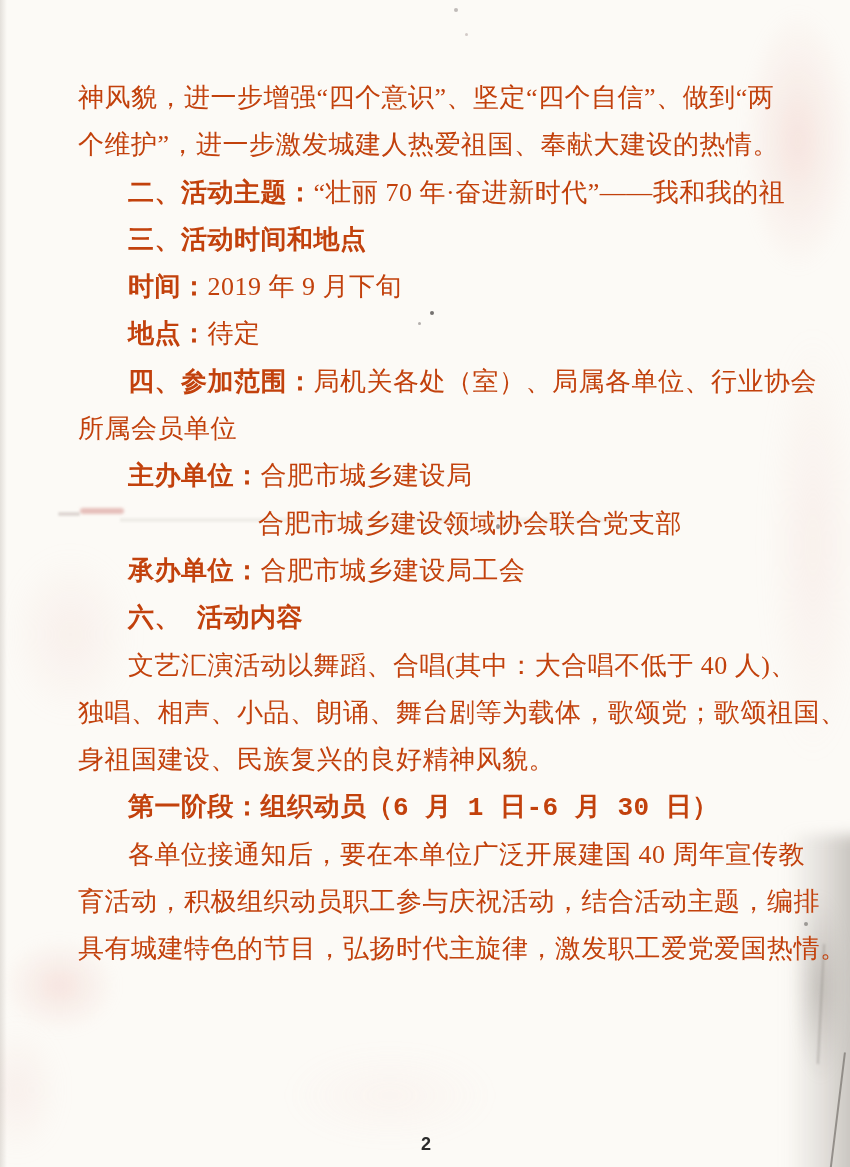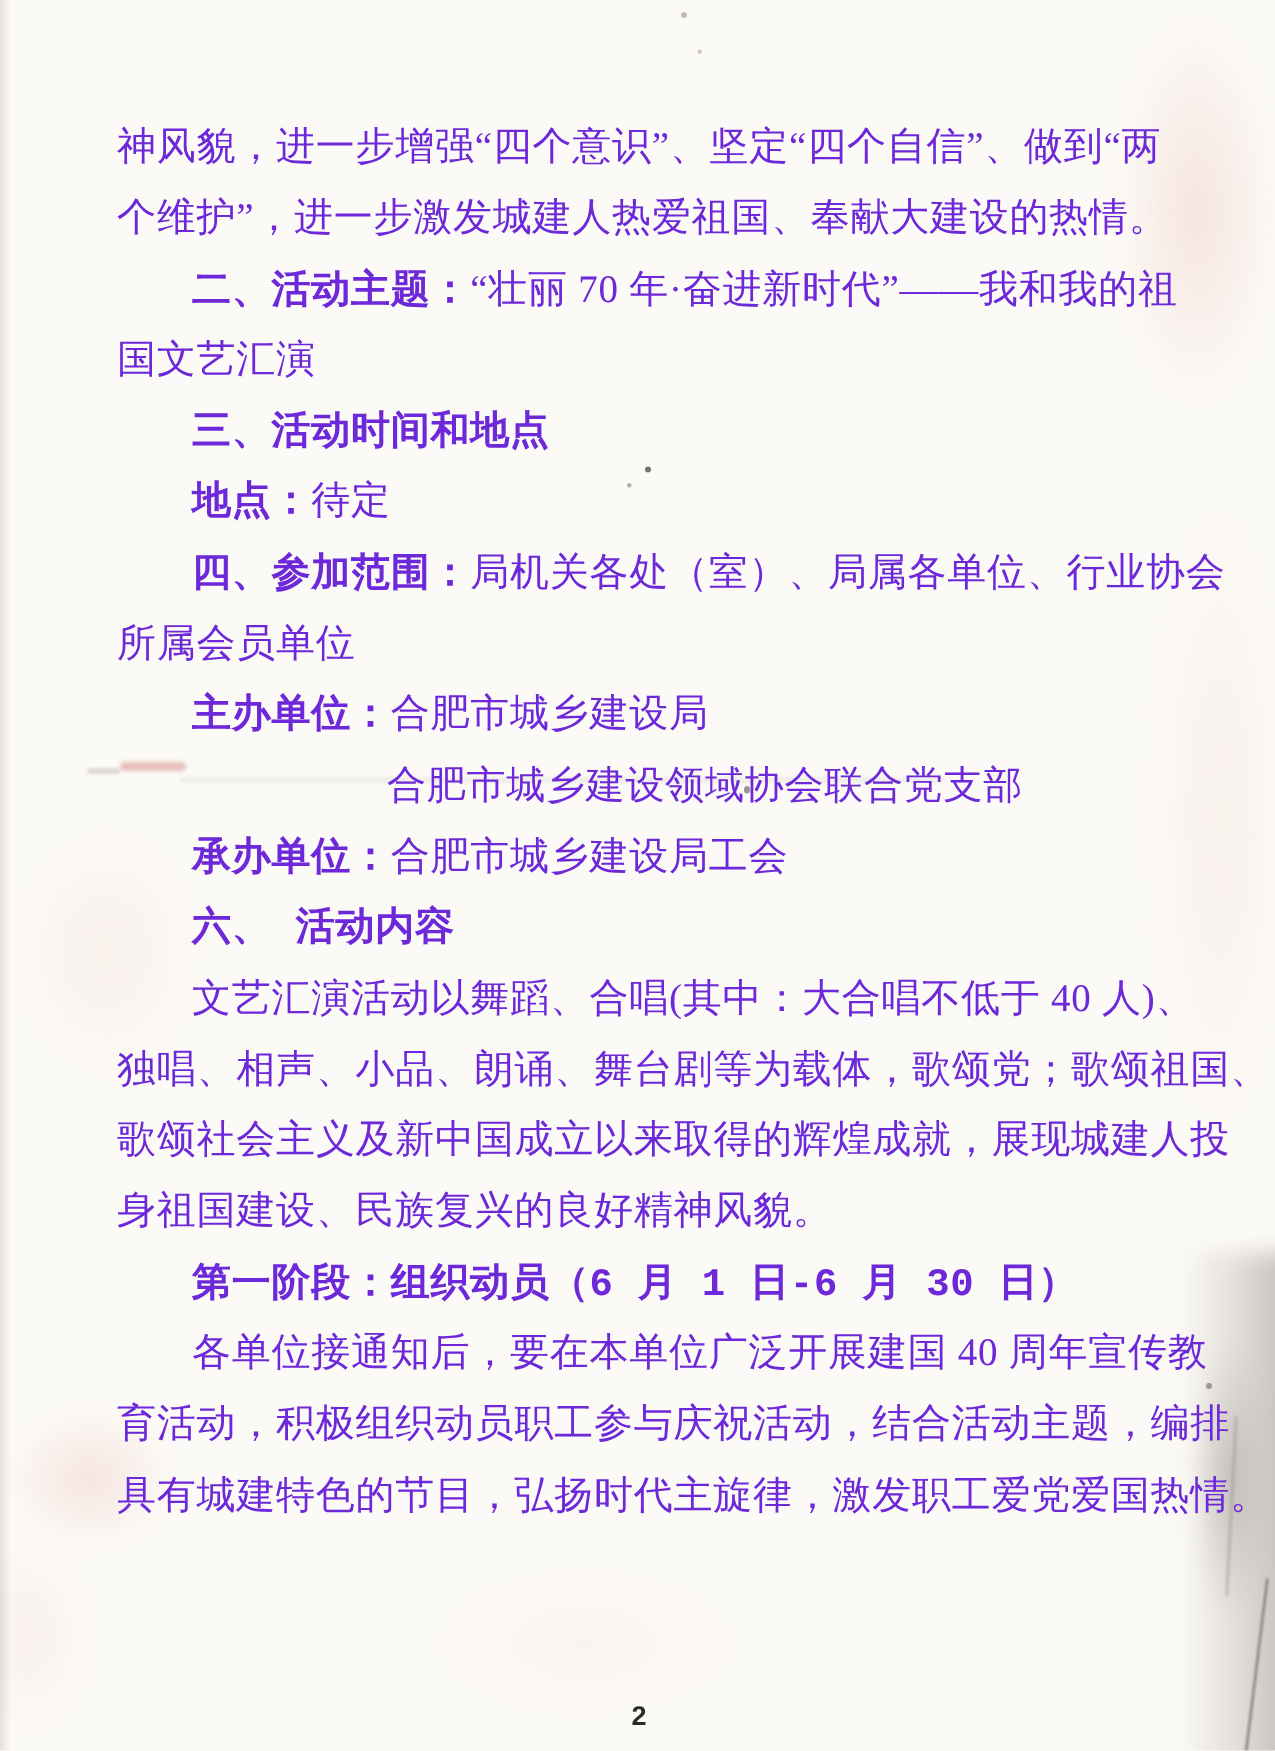--- a/index.html
+++ b/index.html
@@ -15,21 +15,21 @@
   .gray-cloud{background:radial-gradient(closest-side,rgba(148,142,136,0.42),rgba(148,142,136,0.12) 65%,transparent);filter:blur(5px);border-radius:40%;}
   .edge-left{position:absolute;left:0;top:0;width:7px;height:1167px;background:linear-gradient(to right,rgba(130,120,110,0.20),transparent);pointer-events:none;}
   .crease{position:absolute;right:-14px;top:835px;width:78px;height:350px;background:linear-gradient(to left,rgba(140,134,128,0.55),rgba(160,154,148,0.25) 55%,transparent);filter:blur(7px);pointer-events:none;}
   .crease-line{position:absolute;left:836px;top:1052px;width:2px;height:130px;background:#7d7873;transform:rotate(7deg);filter:blur(0.6px);opacity:.75;pointer-events:none;}
   .crease-line2{position:absolute;left:820px;top:944px;width:2px;height:120px;background:#8a857f;transform:rotate(3deg);filter:blur(1px);opacity:.4;pointer-events:none;}
   .smudge{position:absolute;pointer-events:none;}
   .speck{position:absolute;border-radius:50%;pointer-events:none;}
   
   .text-block{
     position:absolute;left:78px;top:75px;width:724px;
-    font-size:26px;line-height:46.3px;color:#6d28d9;
+    font-size:26px;line-height:46.3px;color:#c2410c;
     letter-spacing:0.5px;
   }
   p.line{margin:0;white-space:nowrap;}
   p.ind{text-indent:50px;}
   p.deep{text-indent:180px;}
   .h{font-family:Liberation Mono, monospace;font-weight:700;}
   .pagenum{
     position:absolute;left:408px;top:1134px;width:36px;text-align:center;
     font-family:"Liberation Sans","DejaVu Sans",sans-serif;
     font-size:18px;font-weight:600;color:#2a2a2a;
@@ -56,32 +56,31 @@
 <div class="speck" style="left:465px;top:33px;width:3px;height:3px;background:rgba(150,130,130,0.40);"></div>
 <div class="speck" style="left:430px;top:311px;width:4px;height:4px;background:rgba(60,55,55,0.70);"></div>
 <div class="speck" style="left:418px;top:322px;width:3px;height:3px;background:rgba(90,85,85,0.45);"></div>
 <div class="speck" style="left:496px;top:524px;width:4px;height:5px;background:rgba(70,65,65,0.55);"></div>
 <div class="speck" style="left:804px;top:922px;width:4px;height:4px;background:rgba(80,75,72,0.5);"></div>
 
 <div class="text-block">
   <p class="line"><span class="h"></span><span>神风貌，进一步增强“四个意识”、坚定“四个自信”、做到“两</span></p>
   <p class="line"><span class="h"></span><span>个维护”，进一步激发城建人热爱祖国、奉献大建设的热情。</span></p>
   <p class="line ind"><span class="h">二、活动主题：</span><span>“壮丽 70 年·奋进新时代”——我和我的祖</span></p>
-  <p class="line"><span class="h"></span><span>国文艺汇演</span></p>
   <p class="line ind"><span class="h">三、活动时间和地点</span><span></span></p>
+  <p class="line ind"><span class="h">时间：</span><span>2019 年 9 月下旬</span></p>
   <p class="line ind"><span class="h">地点：</span><span>待定</span></p>
   <p class="line ind"><span class="h">四、参加范围：</span><span>局机关各处（室）、局属各单位、行业协会</span></p>
   <p class="line"><span class="h"></span><span>所属会员单位</span></p>
   <p class="line ind"><span class="h">主办单位：</span><span>合肥市城乡建设局</span></p>
   <p class="line deep"><span class="h"></span><span>合肥市城乡建设领域协会联合党支部</span></p>
   <p class="line ind"><span class="h">承办单位：</span><span>合肥市城乡建设局工会</span></p>
   <p class="line ind"><span class="h">六、 活动内容</span><span></span></p>
   <p class="line ind"><span class="h"></span><span>文艺汇演活动以舞蹈、合唱(其中：大合唱不低于 40 人)、</span></p>
   <p class="line"><span class="h"></span><span>独唱、相声、小品、朗诵、舞台剧等为载体，歌颂党；歌颂祖国、</span></p>
-  <p class="line"><span class="h"></span><span>歌颂社会主义及新中国成立以来取得的辉煌成就，展现城建人投</span></p>
   <p class="line"><span class="h"></span><span>身祖国建设、民族复兴的良好精神风貌。</span></p>
   <p class="line ind"><span class="h">第一阶段：组织动员（6 月 1 日-6 月 30 日）</span><span></span></p>
   <p class="line ind"><span class="h"></span><span>各单位接通知后，要在本单位广泛开展建国 40 周年宣传教</span></p>
   <p class="line"><span class="h"></span><span>育活动，积极组织动员职工参与庆祝活动，结合活动主题，编排</span></p>
   <p class="line"><span class="h"></span><span>具有城建特色的节目，弘扬时代主旋律，激发职工爱党爱国热情。</span></p>
 </div>
 
 <div class="pagenum">2</div>
 
 </body></html>

